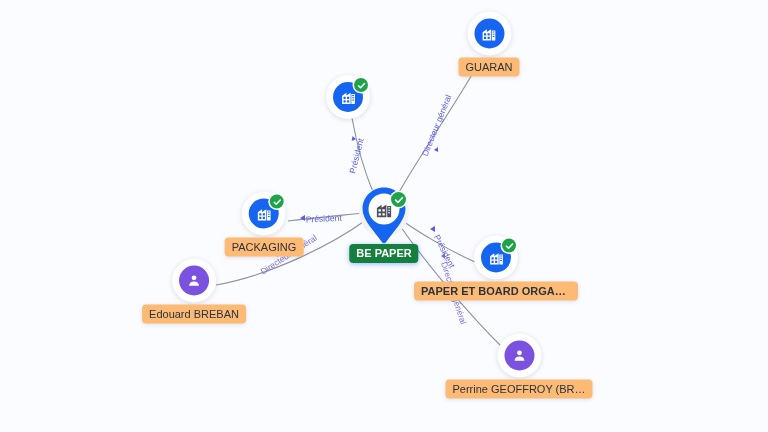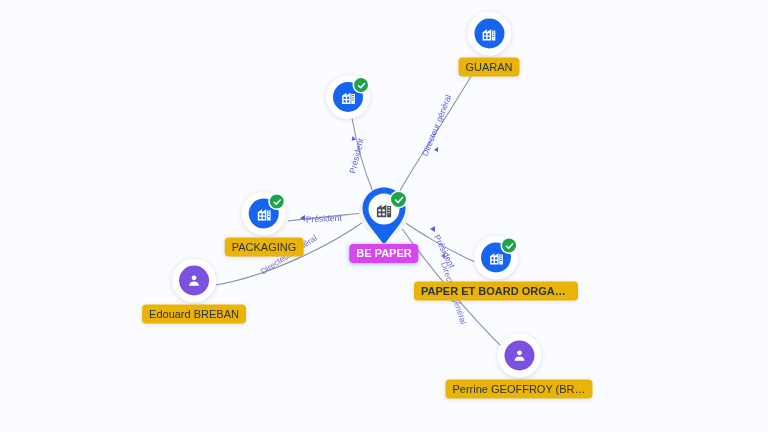--- a/index.html
+++ b/index.html
@@ -88,32 +88,32 @@
 
   
   .node-label {
     position: relative;
     margin: 2px auto 0;
     display: block;
     width: max-content;
     max-width: 150px;
     padding: 3px 7px;
     border-radius: 4px;
-    background: #eab308;
+    background: #fdba74;
     box-shadow: 0 1px 4px rgba(40,55,95,0.15);
     font-size: 11px;
     line-height: 13px;
     color: #2b3340;
     white-space: nowrap;
     text-align: center;
     overflow: hidden;
     text-overflow: ellipsis;
   }
   .node.selected .node-label {
-    background: #d946ef;
+    background: #15803d;
     color: #ffffff;
     font-weight: bold;
     box-shadow: 0 1px 5px rgba(21,101,240,0.45);
     text-align: right;
   }
 
   
   .pin-wrap {
     position: relative;
     width: 56px;

